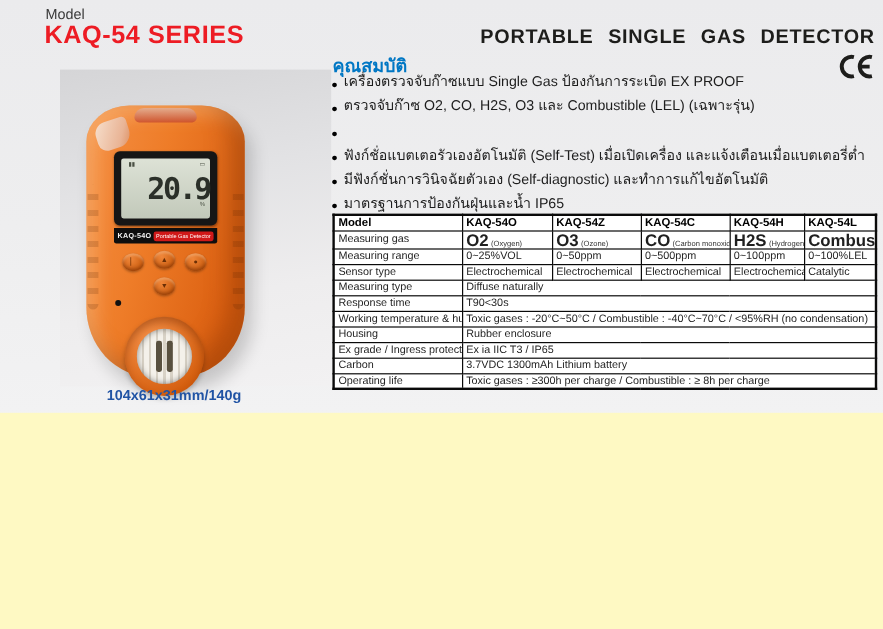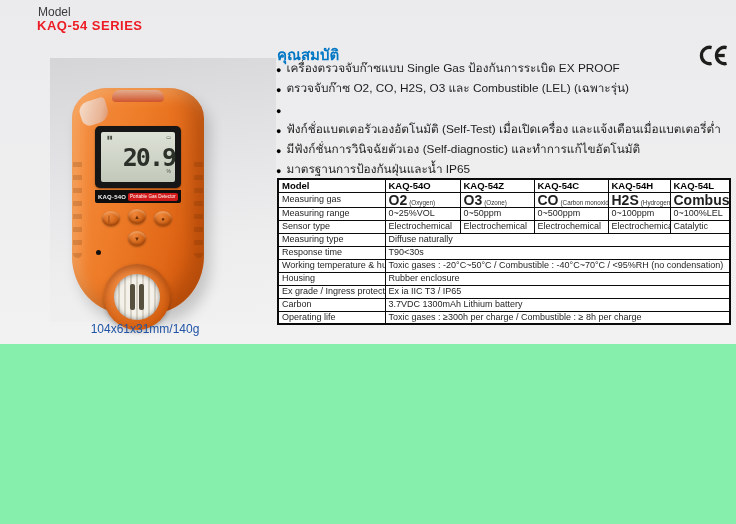--- a/index.html
+++ b/index.html
@@ -1,41 +1,41 @@
 <!DOCTYPE html>
 <html><head>
 <meta charset="utf-8">
 <style>
   * { margin:0; padding:0; box-sizing:border-box; }
   html,body { background:#fff; }
   body { font-family:"Liberation Sans","DejaVu Sans",sans-serif; }
-  .page { position:relative; width:736px; height:524px; background:#86efac; overflow:hidden; }
+  .page { position:relative; width:736px; height:524px; background:#fef9c3; overflow:hidden; }
   .content-bg { position:absolute; left:0; top:0; width:736px; height:344px;
     background:linear-gradient(180deg,#ebebed 0%,#eeeeef 55%,#f2f2f3 100%); }
 
   
   .model-label { position:absolute; left:38px; top:5px; font-size:12px; color:#3a3a3a; }
-  .series-title { position:absolute; left:37px; top:18px; font-size:13px; font-weight:bold;
+  .series-title { position:absolute; left:37px; top:18px; font-size:21px; font-weight:bold;
     color:#ed1c24; letter-spacing:.5px; }
   .product-type { position:absolute; right:7px; top:22px; font-size:16.5px; font-weight:bold;
     color:#1d1d1b; letter-spacing:.6px; word-spacing:7px; }
   .ce-mark { position:absolute; left:698px; top:45px; width:30px; height:21px; }
 
   
   .features-heading { position:absolute; left:277px; top:43px; font-size:15px; font-weight:bold; color:#0077c4; }
   .features-list { position:absolute; left:276px; top:61px; width:458px; list-style:none; }
   .features-list li { display:flex; align-items:flex-start; font-size:11.8px; color:#1c1c1c;
     line-height:14px; margin-bottom:4.3px; white-space:nowrap; }
   .features-list .dot { font-size:9px; margin:2px 5px 0 0; color:#000; }
 
   
   .photo { position:absolute; left:50px; top:58px; width:226px; height:264px;
     background:linear-gradient(170deg,#d5d5d7 0%,#e2e2e4 35%,#eeedee 70%,#f2f1f2 100%); }
   .caption { position:absolute; left:32px; top:322px; width:226px; text-align:center;
-    font-size:12px; font-weight:normal; color:#2053a4; }
+    font-size:12px; font-weight:bold; color:#2053a4; }
 
   
   .device { position:absolute; left:22px; top:30px; width:132px; height:226px; }
   .device-body { position:absolute; inset:0;
     background:linear-gradient(105deg,#f59045 0%,#ee7c28 40%,#db5f10 85%);
     border-radius:36px 36px 54px 54px / 30px 30px 58px 58px;
     box-shadow:inset -12px -10px 20px rgba(110,40,0,.35), inset 8px 8px 14px rgba(255,200,140,.45),
       6px 10px 14px rgba(0,0,0,.18); }
   .top-window { position:absolute; left:40px; top:2px; width:52px; height:12px;
     background:linear-gradient(#e0b4a2,#c4452c); opacity:.75; border-radius:8px 8px 4px 4px; }
@@ -88,20 +88,21 @@
   .gas-sub { font-size:6.3px; color:#333; margin-left:2px; }
 </style>
 </head>
 <body>
 
 <div class="page">
   <div class="content-bg"></div>
 
   <div class="model-label">Model</div>
   <div class="series-title">KAQ-54 SERIES</div>
+  <div class="product-type">PORTABLE SINGLE GAS DETECTOR</div>
   <div class="ce-mark">
     <svg viewBox="0 0 64 44" width="30" height="21">
       <g fill="none" stroke="#1d1d1b" stroke-width="7">
         <path d="M29 5 A17.5 17.5 0 1 0 29 39"></path>
         <path d="M61 5 A17.5 17.5 0 1 0 61 39"></path>
         <line x1="41" y1="22" x2="57" y2="22"></line>
       </g>
     </svg>
   </div>
 

